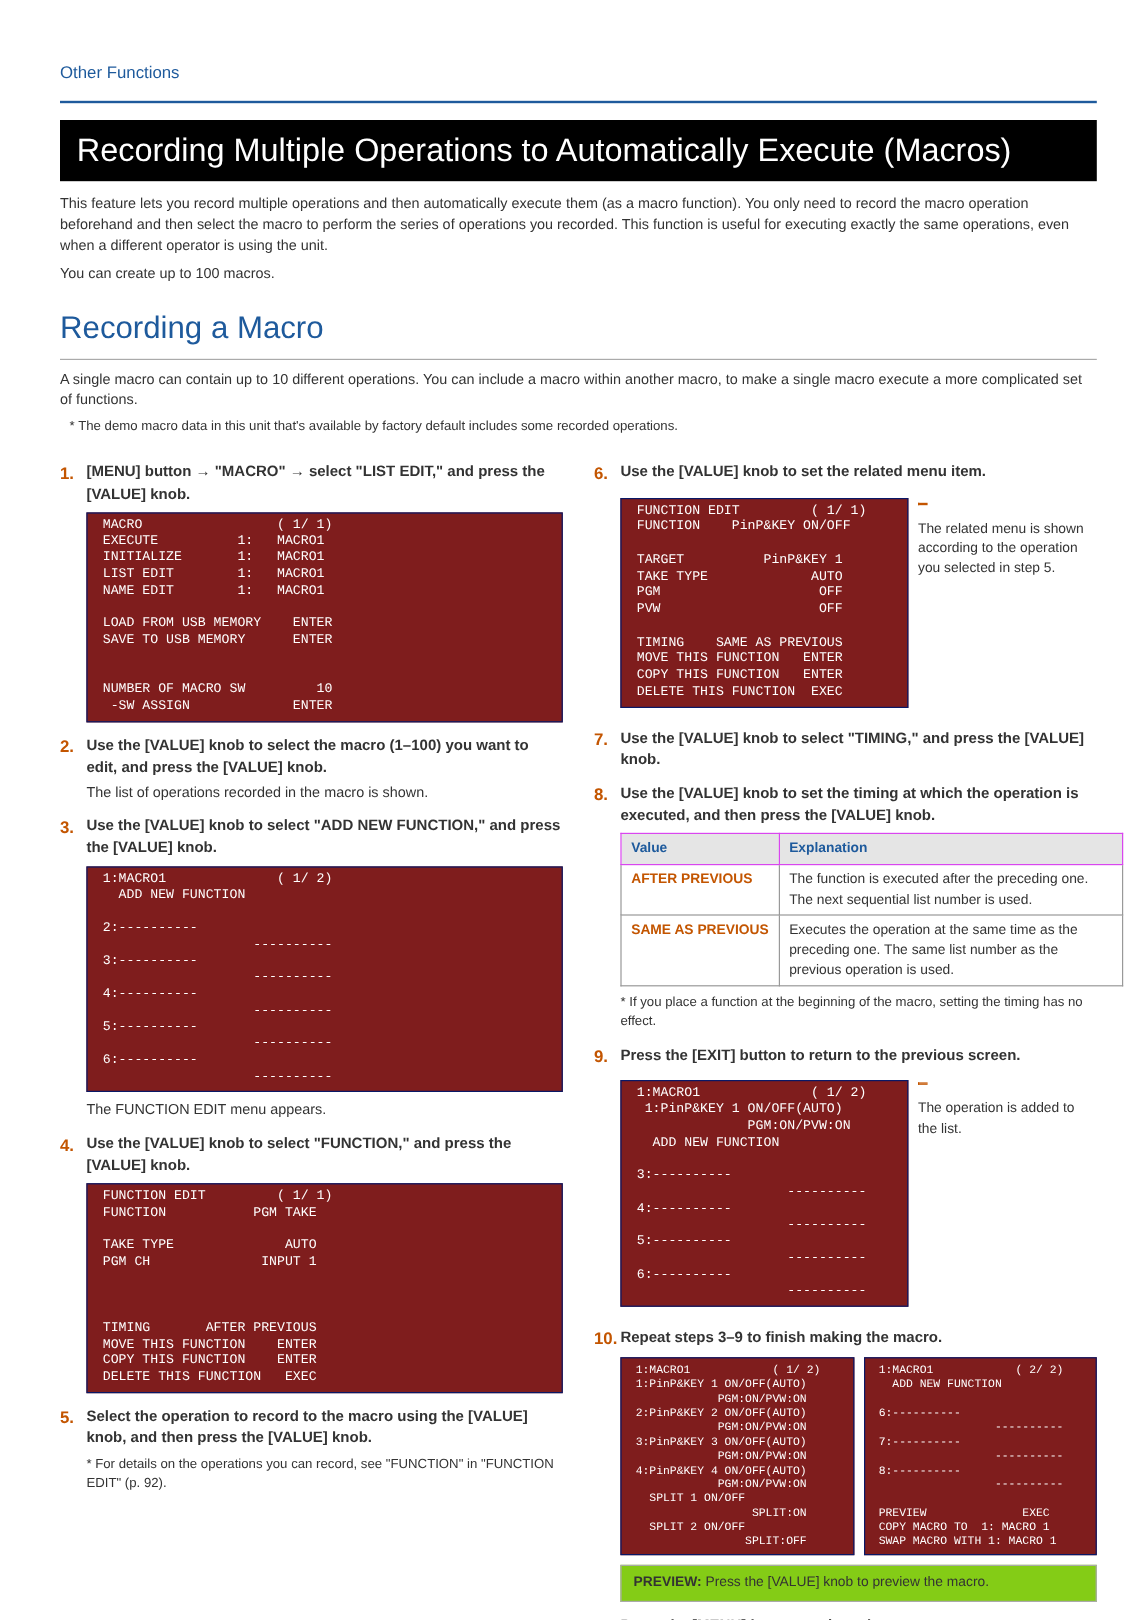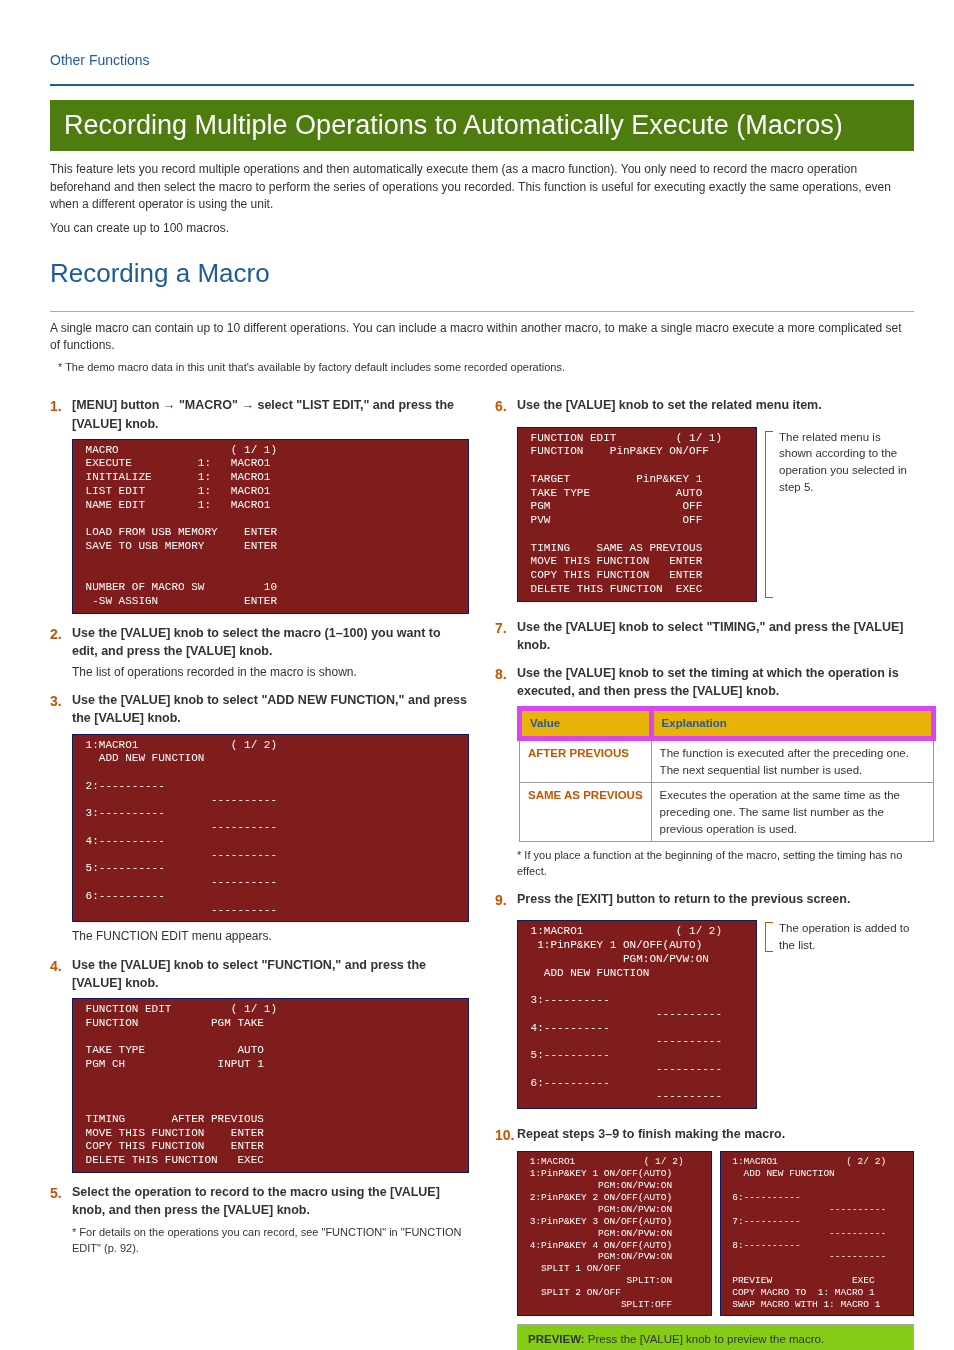--- a/index.html
+++ b/index.html
@@ -14,34 +14,34 @@
     line-height: 1.45;
   }
   .section-tag {
     color: #1e5a9c;
     font-size: 14px;
     border-bottom: 2px solid #1e5a9c;
     padding-bottom: 14px;
     margin-bottom: 14px;
   }
   .h1-banner {
-    background: #4d7c0f;
+    background: #000000;
     color: #fff;
     font-size: 27px;
     font-weight: 400;
     padding: 6px 14px;
     margin-bottom: 10px;
   }
   .intro { margin-bottom: 6px; }
   .h2-title {
     color: #1e5a9c;
     font-size: 26px;
     font-weight: 400;
     border-bottom: 1px solid #aaa;
-    padding-bottom: 18px;
+    padding-bottom: 6px;
     margin: 18px 0 8px 0;
   }
   .note-star { font-size: 11px; margin: 6px 0 6px 8px; }
   .note-star::before { content: "* "; color: #333; }
   .columns { display: flex; gap: 26px; margin-top: 10px; }
   .col { flex: 1 1 0; min-width: 0; }
   .step { display: flex; margin: 10px 0 4px 0; }
   .step-num {
     color: #c35500;
     font-weight: bold;
@@ -58,23 +58,24 @@
     font-size: 11px;
     line-height: 1.25;
     padding: 4px 6px;
     margin: 6px 0 6px 22px;
     white-space: pre;
     border: 1px solid #0a1866;
   }
   .plain-text { margin: 4px 0 4px 22px; }
   .side-callout {
     display: flex;
-    align-items: flex-start;
+    align-items: center;
     gap: 6px;
     margin: 6px 0 6px 0;
+    flex-direction: column;
   }
   .side-callout .bracket {
     width: 8px;
     align-self: stretch;
     border-top: 1px solid #c35500;
     border-bottom: 1px solid #c35500;
     border-right: 1px solid #c35500;
     margin: 4px 0;
   }
   .side-callout .bracket.left {
@@ -82,25 +83,25 @@
     border-left: 1px solid #c35500;
   }
   .callout-text { font-size: 11.5px; padding: 2px 0; flex: 1; }
   table.val {
     border-collapse: collapse;
     width: 100%;
     margin: 6px 0 6px 22px;
     font-size: 11.5px;
   }
   table.val th {
-    background: #eab308;
+    background: #e5e5e5;
     color: #1e5a9c;
     text-align: left;
     padding: 4px 8px;
-    border: 5px solid #d946ef;
+    border: 1px solid #d946ef;
     font-weight: bold;
   }
   table.val td {
     border: 1px solid #999;
     padding: 4px 8px;
     vertical-align: top;
   }
   table.val td.lbl { color: #c35500; font-weight: bold; white-space: nowrap; }
   .screen-pair { display:flex; gap:8px; margin: 6px 0 6px 22px; }
   .screen-pair .screen { margin: 0; flex:1; font-size:9.5px; }

